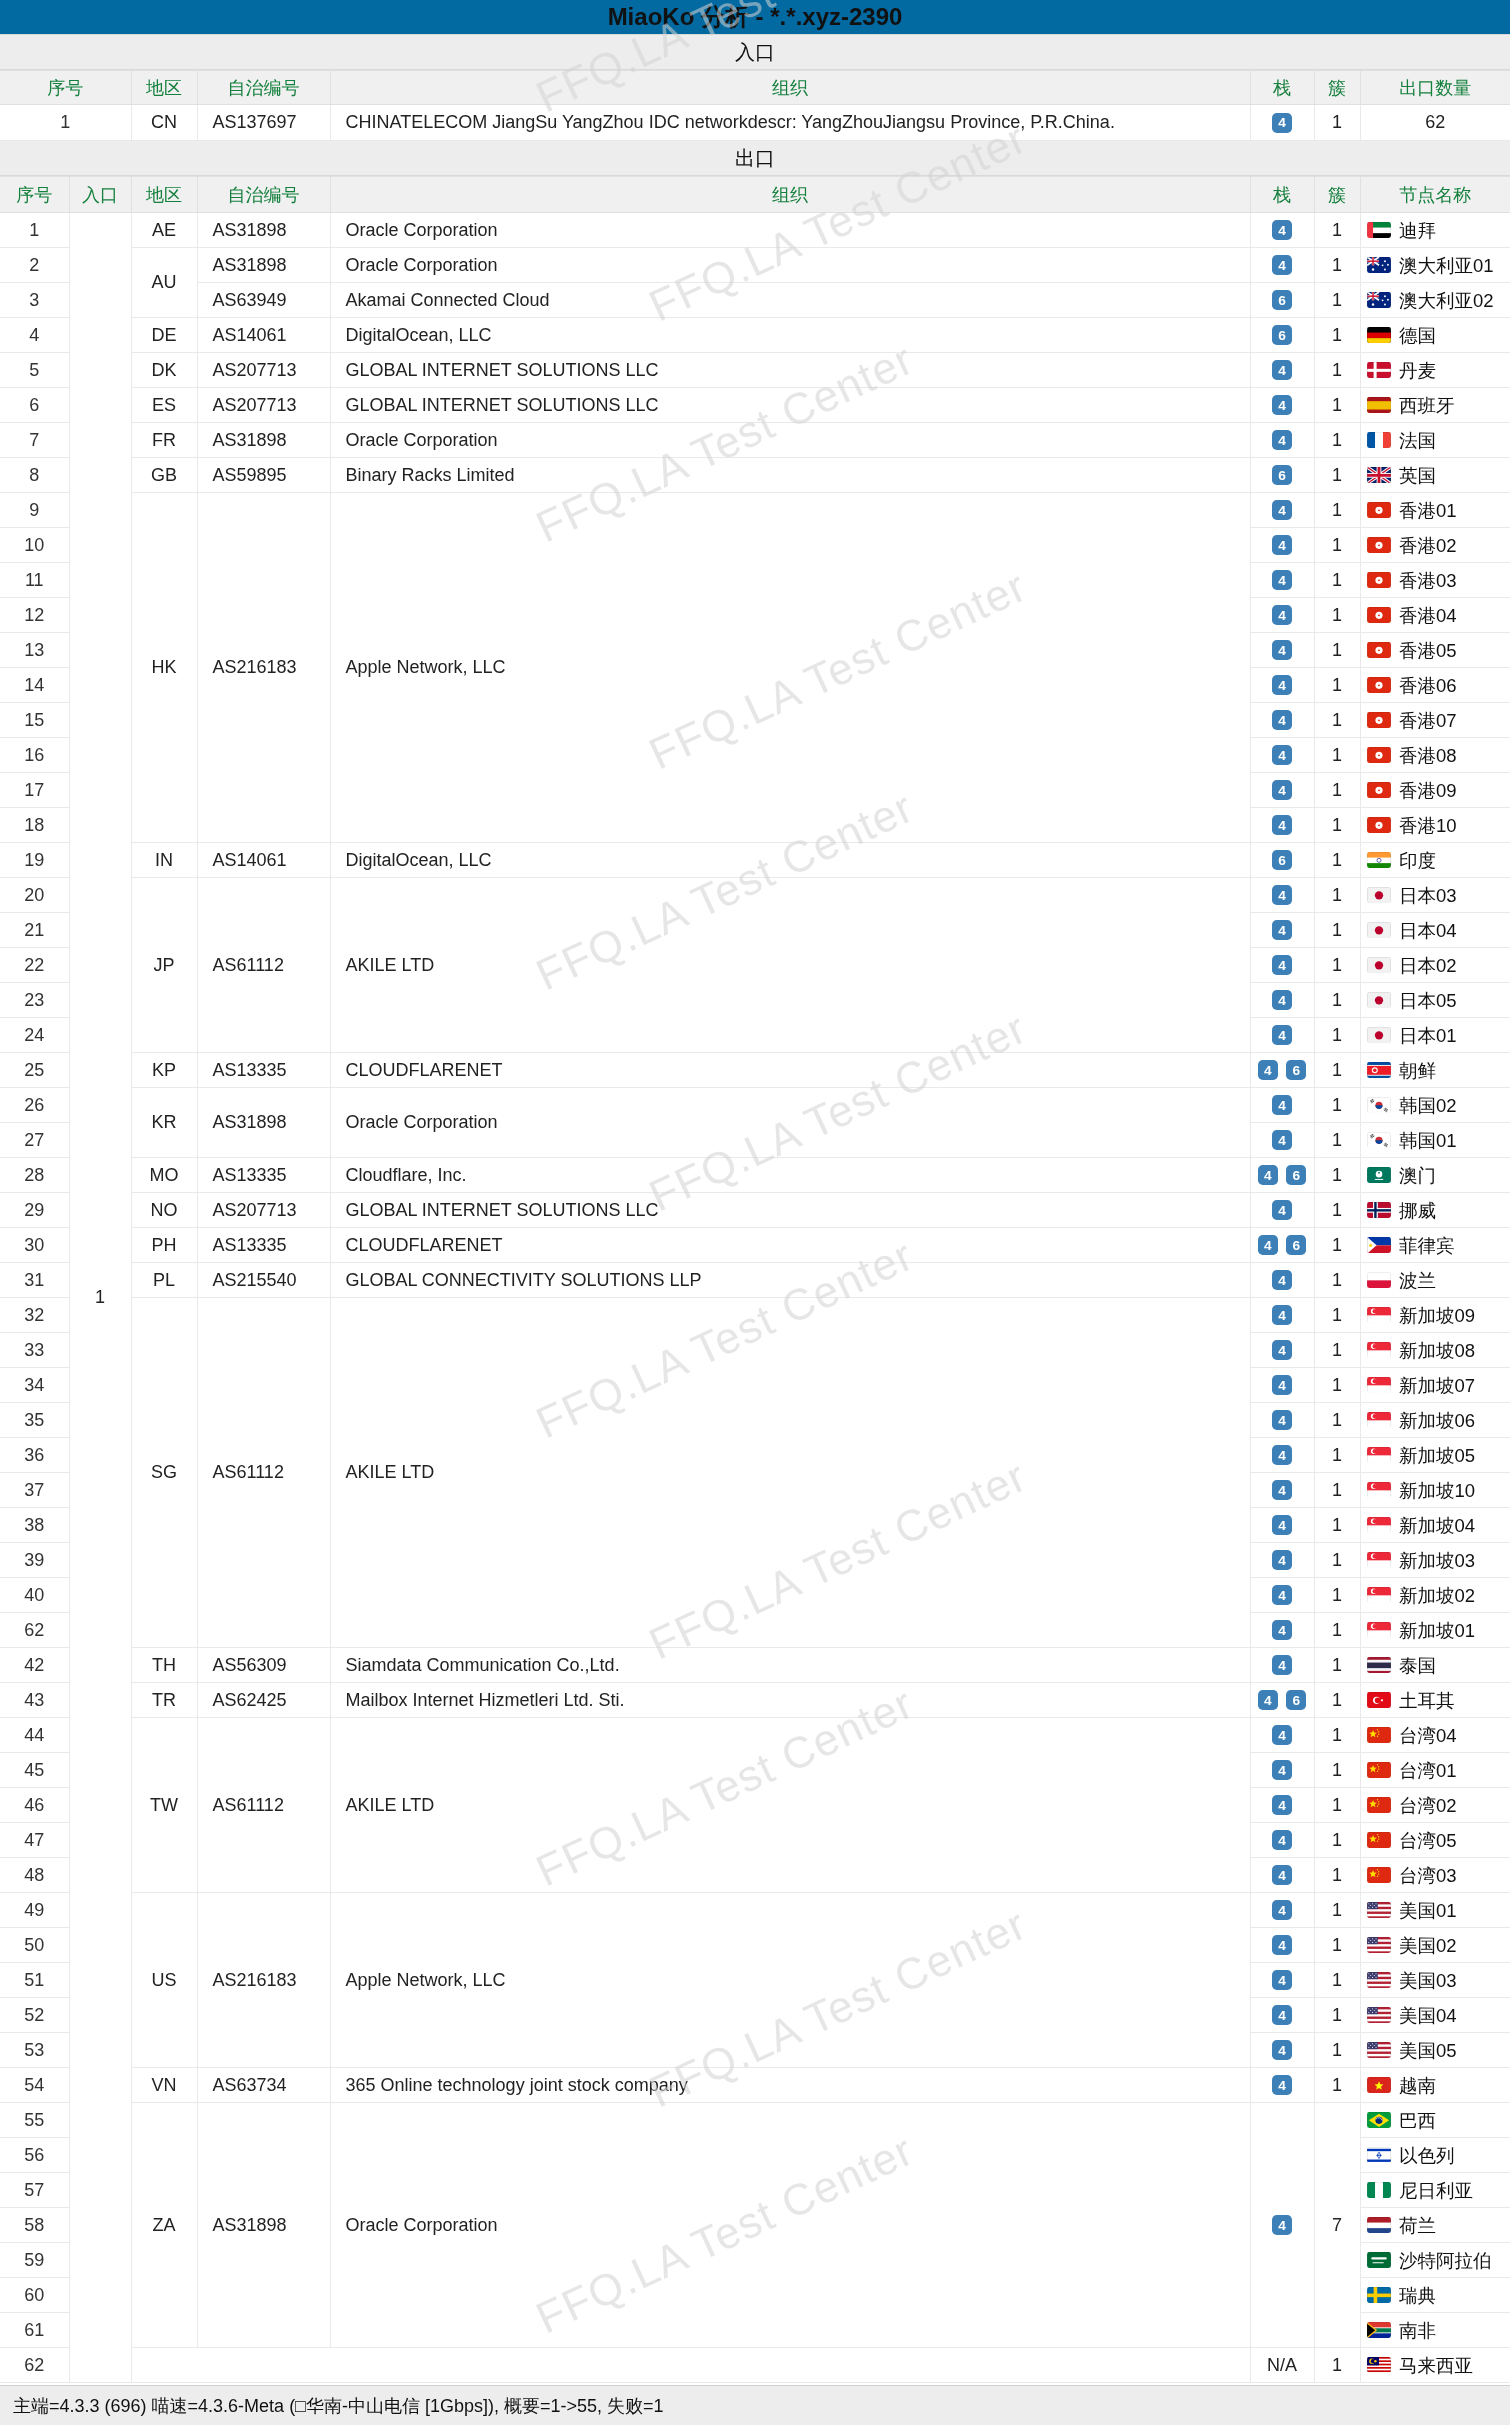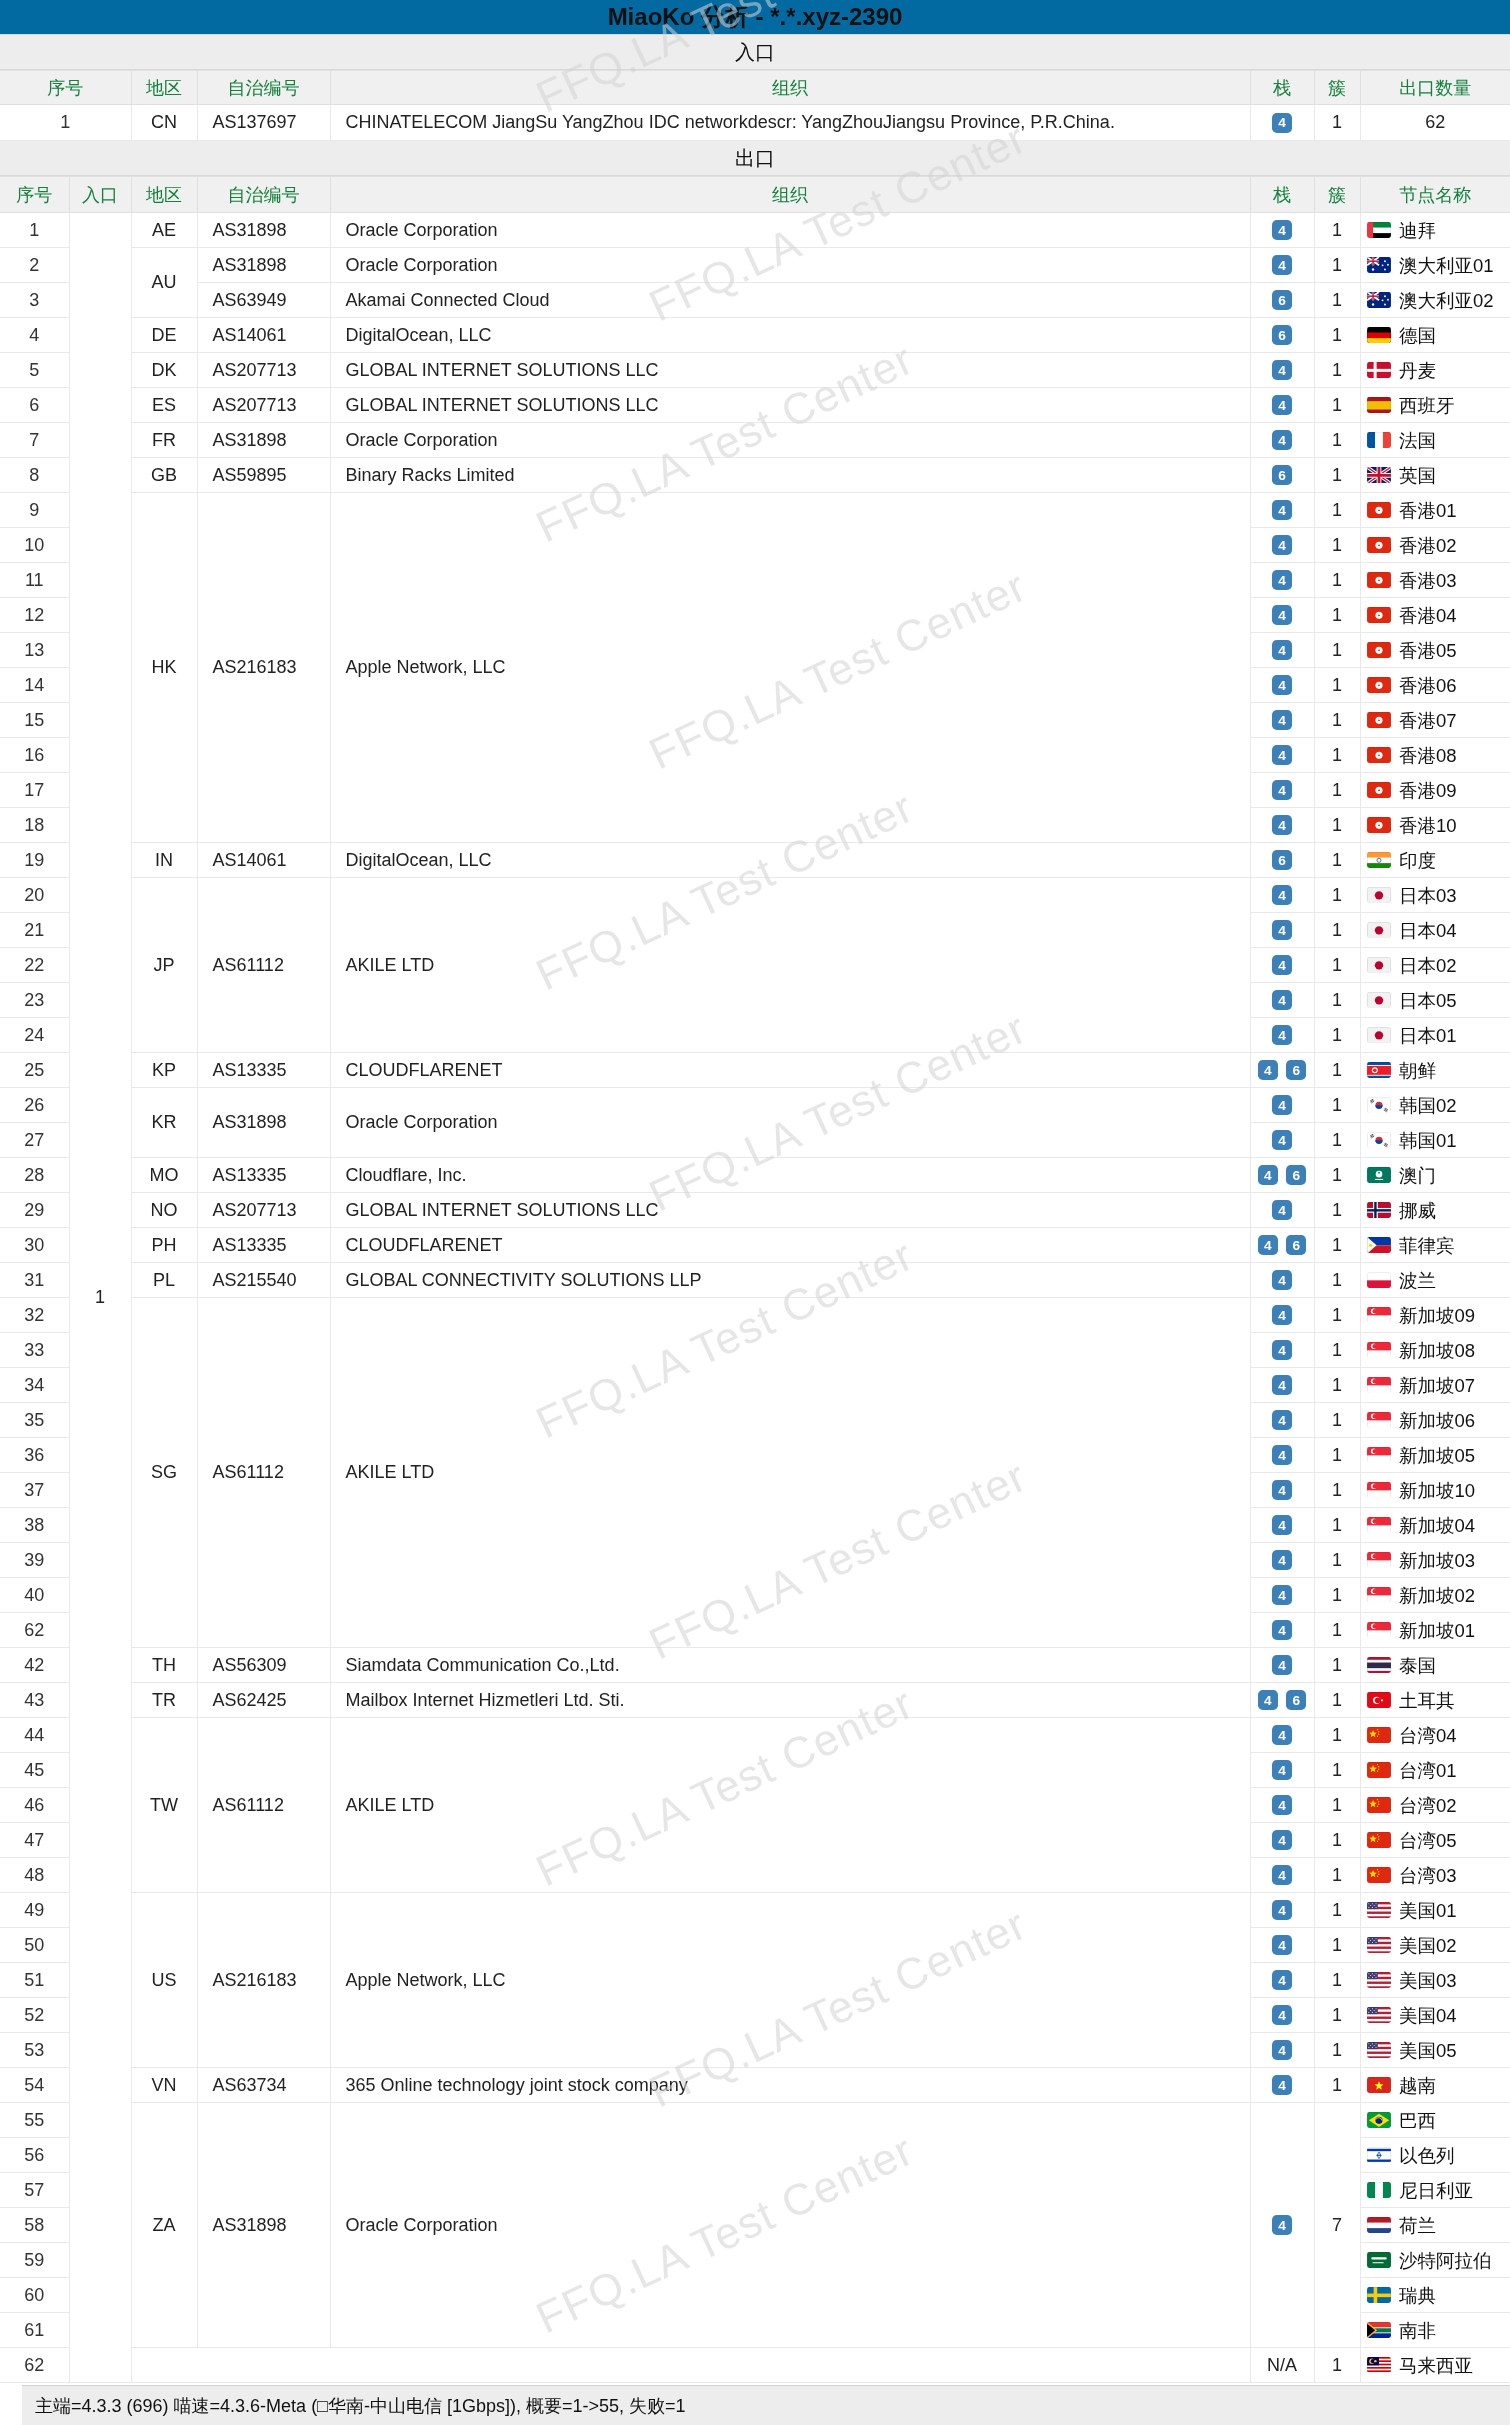--- a/index.html
+++ b/index.html
@@ -24,21 +24,21 @@
   .nodewrap{display:flex;align-items:center;gap:8.4px;padding-left:6px;}
   .flag{display:inline-flex;width:24px;height:16.7px;border-radius:2.4px;overflow:hidden;flex:0 0 auto;}
   .flag svg{display:block;}
   .node-label{font-size:18.5px;color:#111;}
   .badge{display:inline-flex;align-items:center;justify-content:center;
     width:20px;height:20px;border-radius:4.8px;background:#3d80b8;color:#fff;
     font-size:13.7px;font-weight:bold;}
   .badges{display:flex;align-items:center;justify-content:center;gap:8.4px;}
   td.emptyorg{background:#f1f1f1;}
   .serial{color:#333;}
-  .footer{position:absolute;left:0;right:0;bottom:0;padding-left:22px;}
+  .footer{position:absolute;left:0;right:0;bottom:0;}
   .fline{height:40px;background:#ededed;border-top:0.6px solid #d2d2d2;
     display:flex;align-items:center;padding-left:13px;font-size:18px;color:#111;}
   .watermarks{position:absolute;inset:0;pointer-events:none;z-index:5;}
   .watermarks span{position:absolute;font-size:44px;color:#d3d3d3;opacity:.55;
     white-space:nowrap;transform:rotate(-25deg);letter-spacing:1.2px;}
 </style>
 </head>
 <body>
 
 <div class="page">

